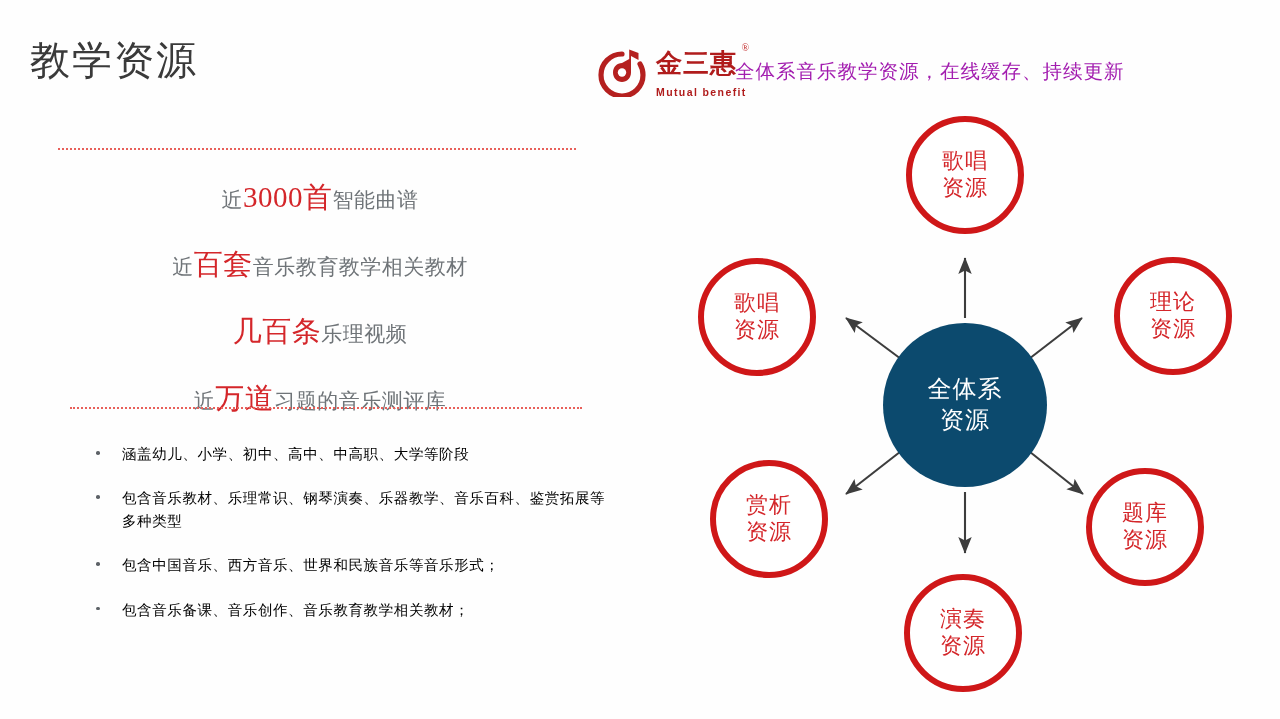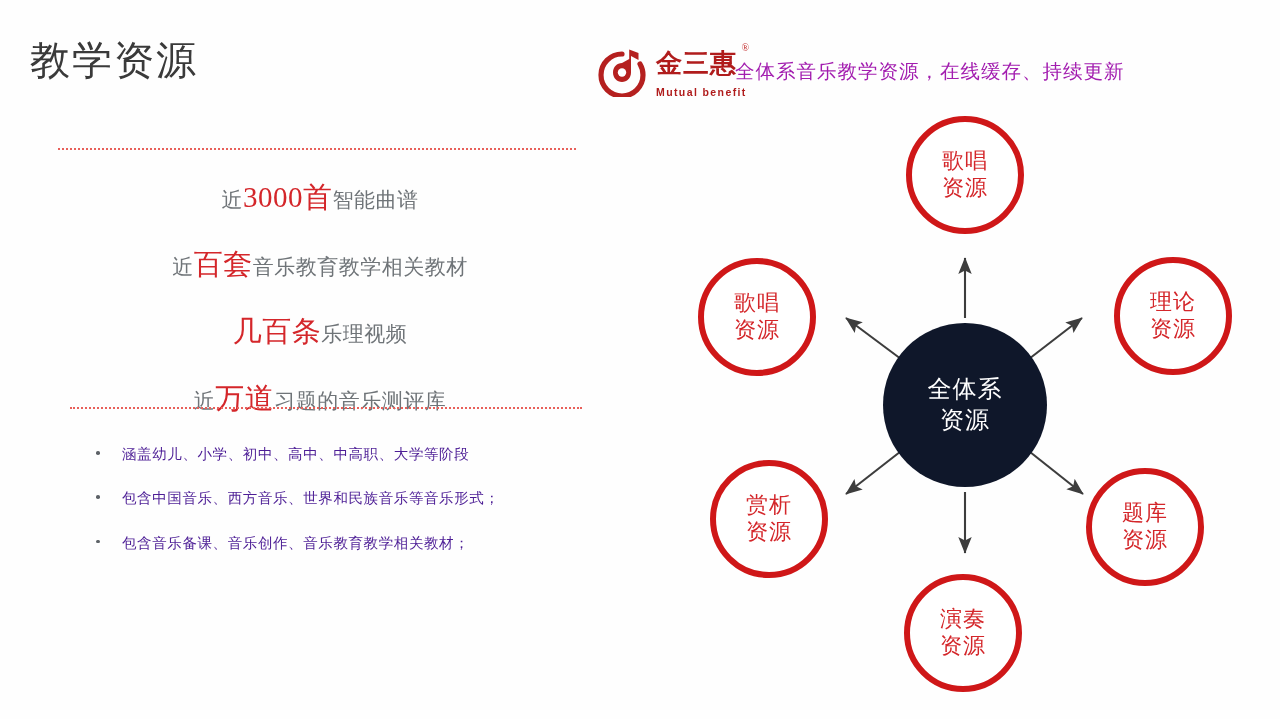--- a/index.html
+++ b/index.html
@@ -144,21 +144,21 @@
     left: 90px;
     top: 313px;
     width: 530px;
   }
   .bullet {
     position: relative;
     padding-left: 32px;
     margin-bottom: 22px;
     font-size: 14.5px;
     line-height: 1.55;
-    color: #4c1d95;
+    color: #000000;
     letter-spacing: 0.6px;
     font-family: Liberation Sans, sans-serif;
   }
   .bullet:last-child { margin-bottom: 0; }
   .bullet-dot {
     position: absolute;
     left: 6px;
     top: 8px;
     width: 3.5px;
     height: 3.5px;
@@ -188,21 +188,21 @@
     border-radius: 50%;
     text-align: center;
     box-sizing: border-box;
   }
   .node-outer {
     border: 6px solid #cf1718;
     background: #ffffff;
     color: #d4262a;
   }
   .node-center {
-    background: #0f172a;
+    background: #0c4a6e;
     color: #ffffff;
     border: none;
   }
   .node-label {
     font-size: 22px;
     line-height: 1.22;
     font-weight: 500;
     letter-spacing: 1px;
     font-family: Liberation Serif, serif;
     white-space: pre-line;
@@ -259,20 +259,24 @@
 
     <div class="divider bottom"></div>
 
     <div class="bullets">
       <div class="bullet">
         <span class="bullet-dot"></span>
         <span>涵盖幼儿、小学、初中、高中、中高职、大学等阶段</span>
       </div>
       <div class="bullet">
         <span class="bullet-dot"></span>
+        <span>包含音乐教材、乐理常识、钢琴演奏、乐器教学、音乐百科、鉴赏拓展等多种类型</span>
+      </div>
+      <div class="bullet">
+        <span class="bullet-dot"></span>
         <span>包含中国音乐、西方音乐、世界和民族音乐等音乐形式；</span>
       </div>
       <div class="bullet">
         <span class="bullet-dot"></span>
         <span>包含音乐备课、音乐创作、音乐教育教学相关教材；</span>
       </div>
     </div>
   </div>
 
   <div class="diagram">

